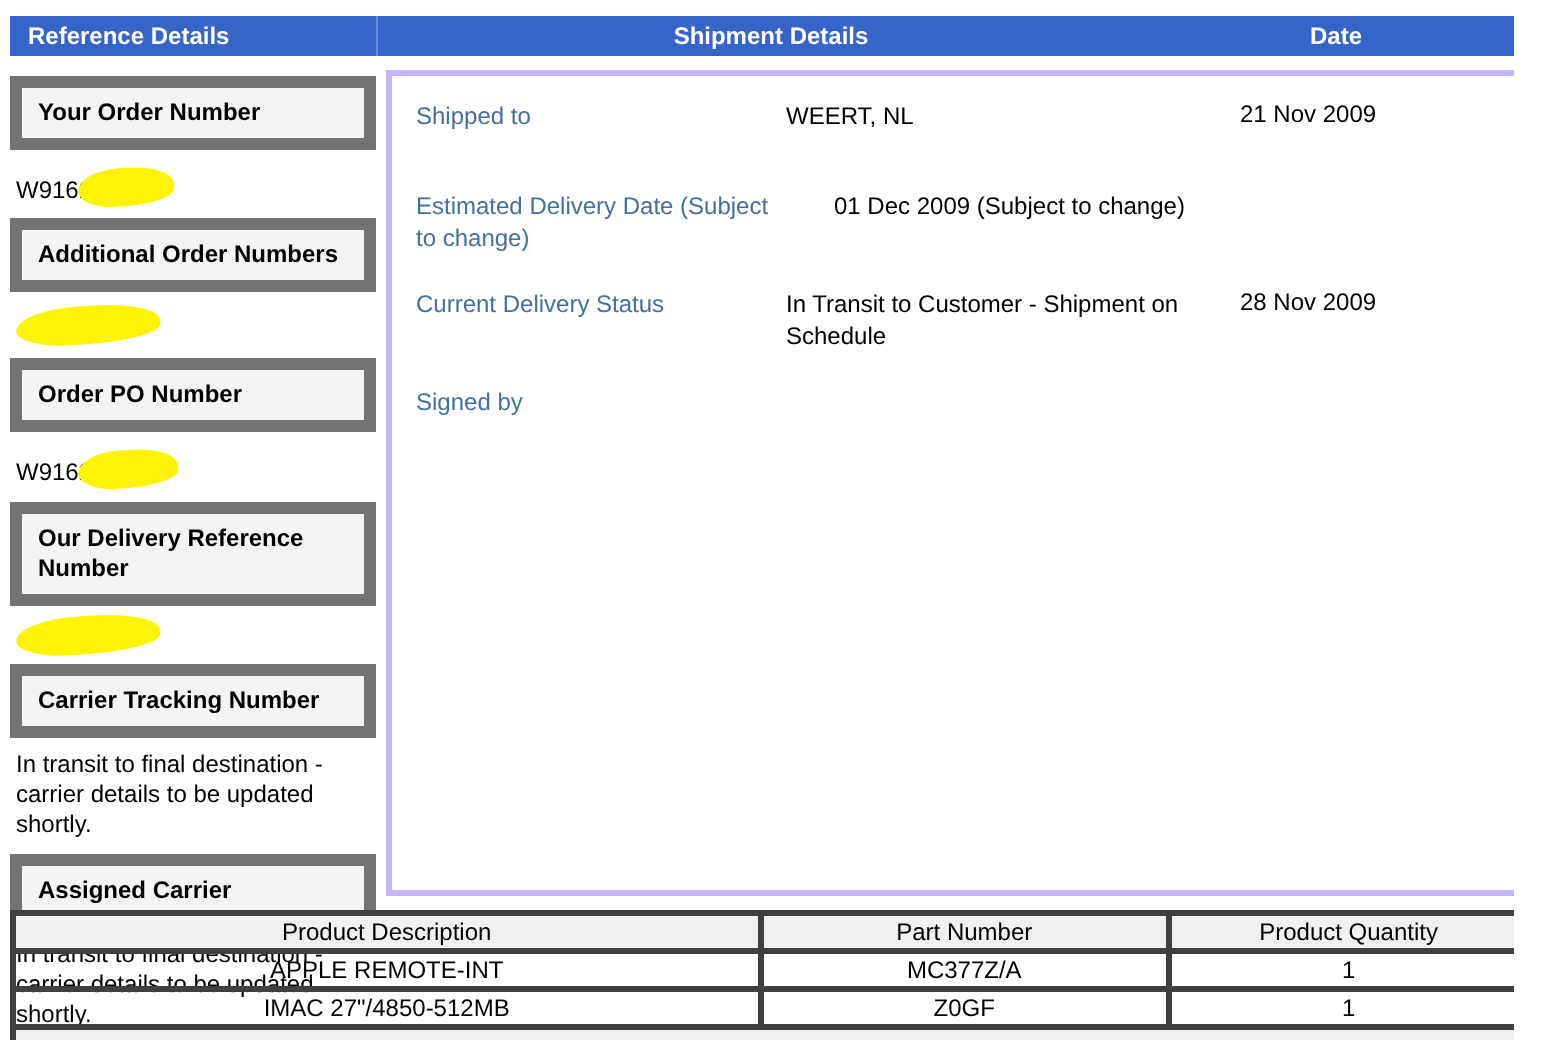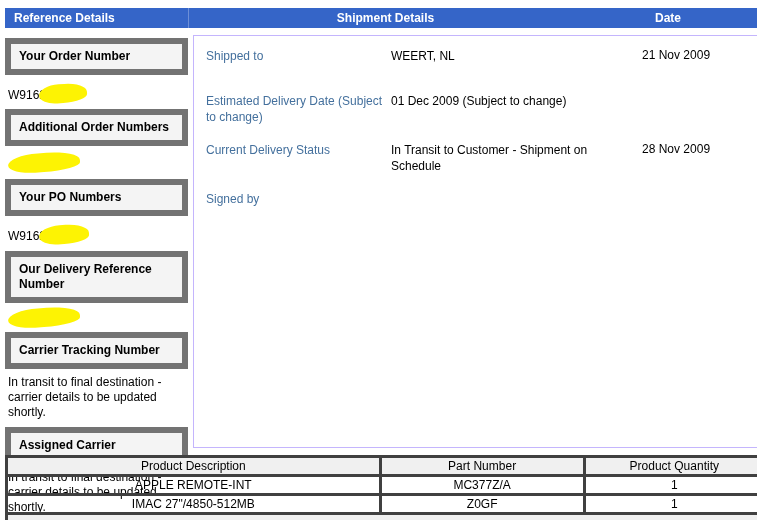--- a/index.html
+++ b/index.html
@@ -36,26 +36,26 @@
     border-radius:48% 52% 58% 42% / 62% 55% 45% 52%;
     transform:rotate(-4deg);
   }
   .mt2{margin-top:2px;} .mt3{margin-top:3px;} .mt4{margin-top:4px;}
   .mt5{margin-top:5px;} .mt6{margin-top:6px;} .mt8{margin-top:8px;}
   .blob-row { position:relative; height:22px; }
 
   
   .panel {
     position:absolute; left:193px; top:35px; width:573px; height:413px;
-    border:1px solid #c4b5fd; background:#fff;
+    border:3px solid #c4b5fd; background:#fff;
   }
   .prow { position:absolute; left:0; width:100%; }
   .plabel { position:absolute; left:12px; width:178px; color:#44709d; line-height:16px; }
   .pvalue { position:absolute; left:197px; width:215px; color:#000; line-height:16px; }
-  .pdate  { position:absolute; left:448px; color:#000; white-space:nowrap; }
+  .pdate  { position:absolute; left:424px; color:#000; white-space:nowrap; }
   .prow1 { top:12px; } .prow2 { top:57px; } .prow3 { top:106px; } .prow4 { top:155px; }
 
   
   .products {
     position:absolute; left:5px; top:455px; width:761px;
     border-collapse:collapse; table-layout:fixed;
   }
   .products th, .products td {
     border:3px solid #404040; font-weight:normal; font-size:12px;
     text-align:center; padding:1px 2px; height:15px; white-space:nowrap;
@@ -82,21 +82,21 @@
     <div class="val-row mt8">
       <span class="txt">W9162</span>
       <span class="blob" style="left:34px; top:1px; width:48px; height:19px;"></span>
     </div>
 
     <div class="sec-head mt2">Additional Order Numbers</div>
     <div class="blob-row mt6">
       <span class="blob" style="left:3px; top:1px; width:72px; height:19px;"></span>
     </div>
 
-    <div class="sec-head mt5">Your PO Numbers</div>
+    <div class="sec-head mt5">Order PO Number</div>
     <div class="val-row mt8">
       <span class="txt">W9162</span>
       <span class="blob" style="left:34px; top:1px; width:50px; height:19px;"></span>
     </div>
 
     <div class="sec-head mt3">Our Delivery Reference Number</div>
     <div class="blob-row mt4">
       <span class="blob" style="left:3px; top:1px; width:72px; height:19px;"></span>
     </div>
 
@@ -111,21 +111,21 @@
   <div class="panel">
 
     <div class="prow prow1">
       <span class="plabel">Shipped to</span>
       <span class="pvalue">WEERT, NL</span>
       <span class="pdate">21 Nov 2009</span>
     </div>
 
     <div class="prow prow2">
       <span class="plabel">Estimated Delivery Date (Subject to change)</span>
-      <span class="pvalue" style="width:260px;">01 Dec 2009 (Subject to change)</span>
+      <span class="pvalue" style="width:260px;margin-left:24px;">01 Dec 2009 (Subject to change)</span>
       <span class="pdate"></span>
     </div>
 
     <div class="prow prow3">
       <span class="plabel">Current Delivery Status</span>
       <span class="pvalue">In Transit to Customer - Shipment on Schedule</span>
       <span class="pdate">28 Nov 2009</span>
     </div>
 
     <div class="prow prow4">

